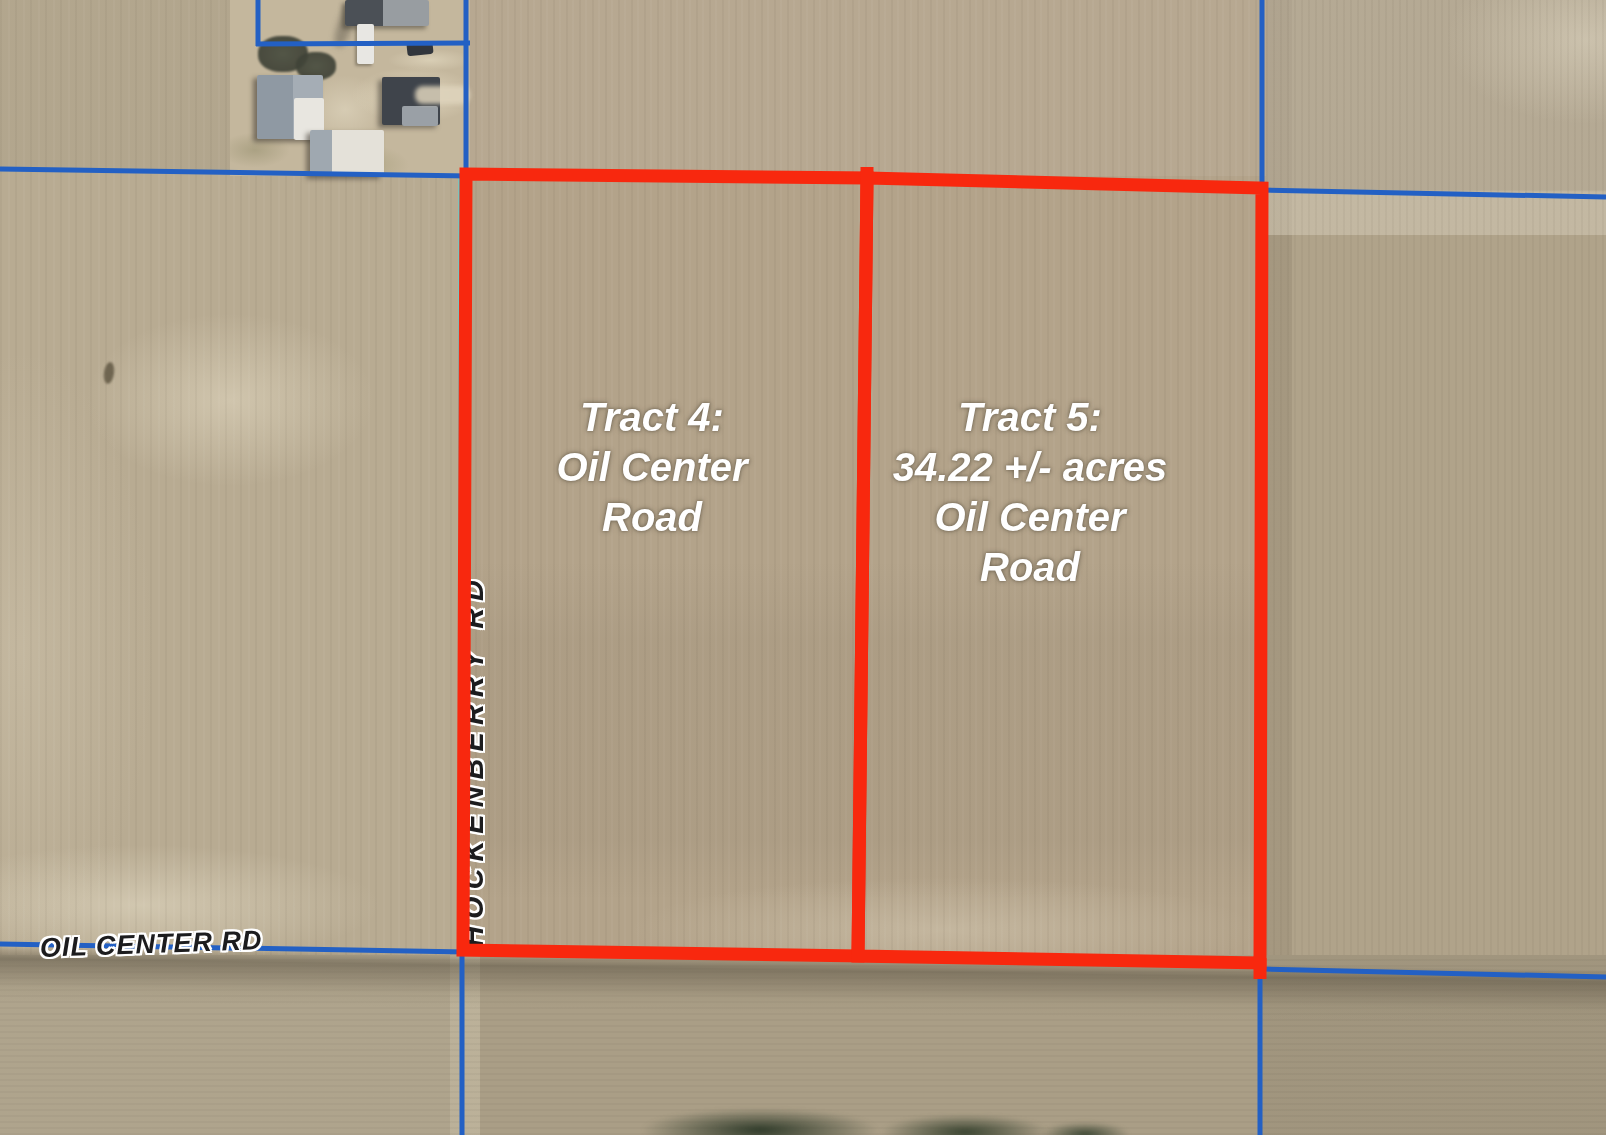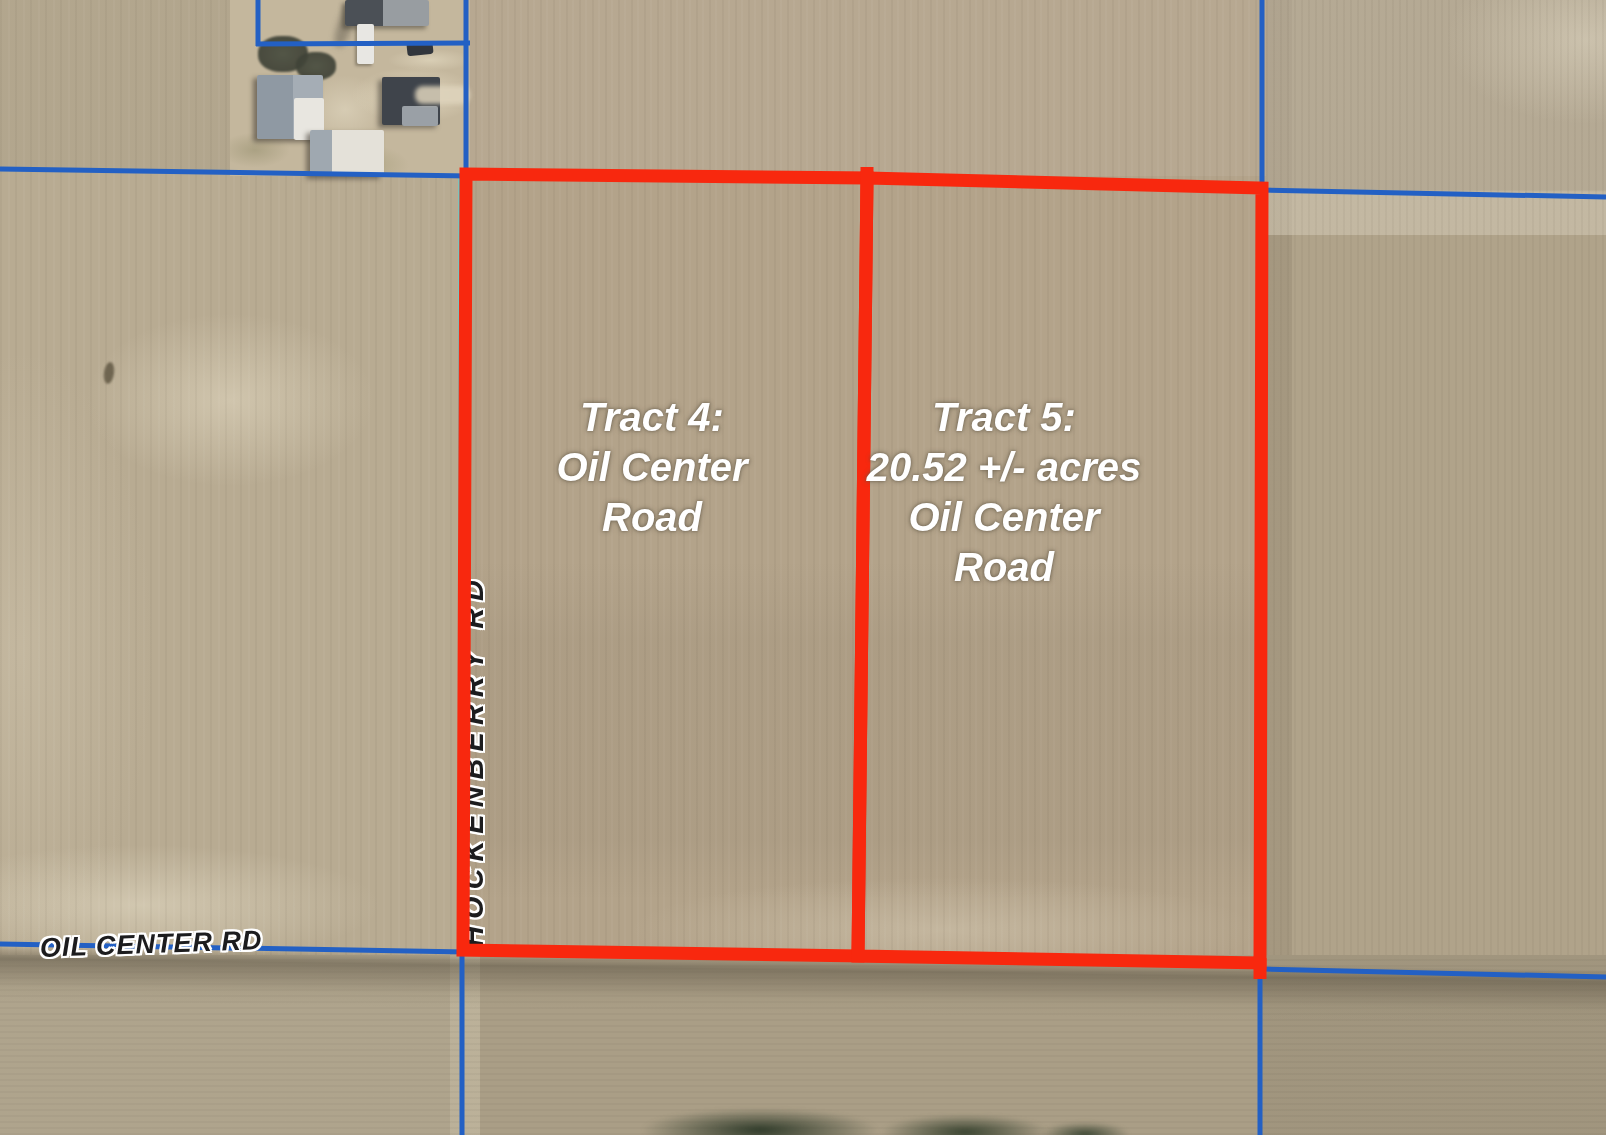--- a/index.html
+++ b/index.html
@@ -106,21 +106,21 @@
 
   
   .tract-label{
     position:absolute; width:400px; text-align:center;
     color:var(--tract_label_text,#fff);
     font-size:40px; line-height:50px; font-weight:bold; font-style:italic;
     text-shadow:0 0 5px rgba(100,90,72,0.9), 0 0 2px rgba(100,90,72,0.5);
     z-index:8;
   }
   .tract-label-4{left:452px; top:392px;}
-  .tract-label-5{left:804px; top:392px;}
+  .tract-label-5{left:830px; top:392px;}
   .road-label{
     position:absolute; font-weight:bold; font-style:italic; white-space:nowrap;
     color:var(--road_label_text,#1c1c1e);
     text-shadow:2px 0 0 #fff,-2px 0 0 #fff,0 2px 0 #fff,0 -2px 0 #fff,
       1px 1px 0 #fff,-1px -1px 0 #fff,1px -1px 0 #fff,-1px 1px 0 #fff,
       2px 2px 0 #fff,-2px -2px 0 #fff,2px -2px 0 #fff,-2px 2px 0 #fff;
     z-index:6;
   }
   .oil-center-label{left:40px; top:929px; font-size:27px; letter-spacing:1px; transform:rotate(-2deg);}
   .hockenberry-label{
@@ -183,18 +183,18 @@
     <line class="rd" x1="867" y1="167" x2="867" y2="182"></line>
   </svg>
 
   <div class="tract-label tract-label-4">
     <div>Tract 4:</div>
     <div>Oil Center</div>
     <div>Road</div>
   </div>
   <div class="tract-label tract-label-5">
     <div>Tract 5:</div>
-    <div>20.52 +/- acres</div>
+    <div>34.22 +/- acres</div>
     <div>Oil Center</div>
     <div>Road</div>
   </div>
 
 </div>
 
 </body></html>

